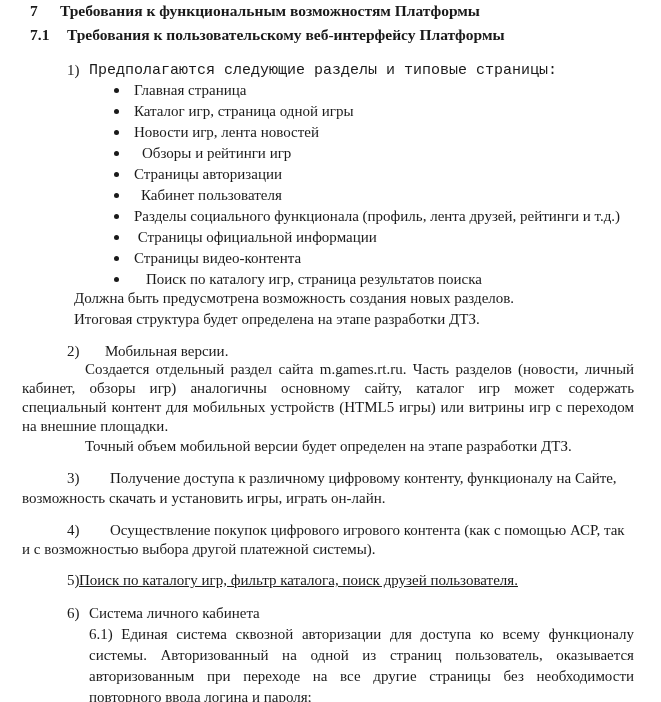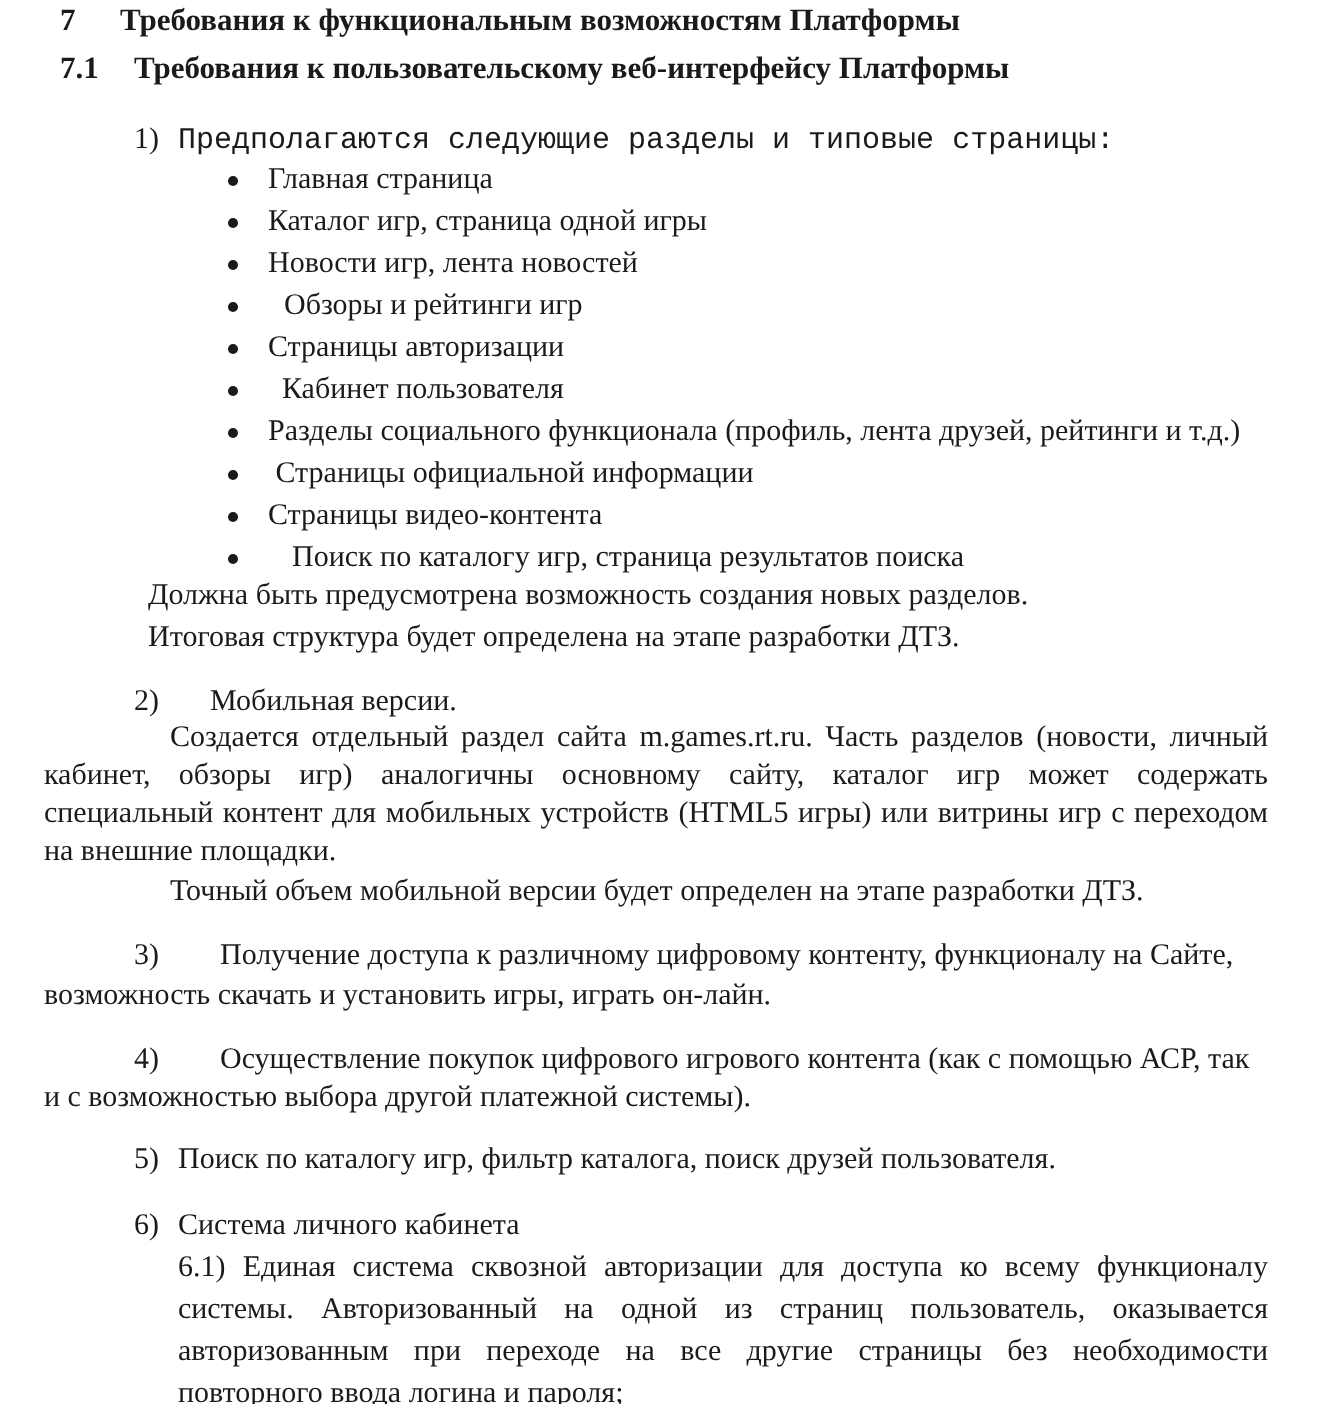--- a/index.html
+++ b/index.html
@@ -84,21 +84,21 @@
 
 <div class="abs" style="left:67px; top:470px;">3)</div>
 <div class="abs" style="left:110px; top:470px;">Получение доступа к различному цифровому контенту, функционалу на Сайте,</div>
 <div class="abs" style="left:22px; top:490px;">возможность скачать и установить игры, играть он-лайн.</div>
 
 <div class="abs" style="left:67px; top:522px;">4)</div>
 <div class="abs" style="left:110px; top:522px;">Осуществление покупок цифрового игрового контента (как с помощью АСР, так</div>
 <div class="abs" style="left:22px; top:541px;">и с возможностью выбора другой платежной системы).</div>
 
 <div class="abs" style="left:67px; top:572px;">5)</div>
-<div class="abs" style="left:89px; top:572px;">Поиск по каталогу игр, фильтр каталога, поиск друзей пользователя.</div>
+<div class="abs" style="left:79px; top:572px;text-decoration:underline;">Поиск по каталогу игр, фильтр каталога, поиск друзей пользователя.</div>
 
 <div class="abs" style="left:67px; top:605px;">6)</div>
 <div class="abs" style="left:89px; top:605px;">Система личного кабинета</div>
 <div>
   <div class="abs just" style="left:89px; width:545px; top:626px;">6.1) Единая система сквозной авторизации для доступа ко всему функционалу</div>
   <div class="abs just" style="left:89px; width:545px; top:647px;">системы.  Авторизованный на одной из страниц пользователь, оказывается</div>
   <div class="abs just" style="left:89px; width:545px; top:668px;">авторизованным при переходе на все другие страницы без необходимости</div>
   <div class="abs" style="left:89px; top:689px;">повторного ввода логина и пароля;</div>
 </div>
 

